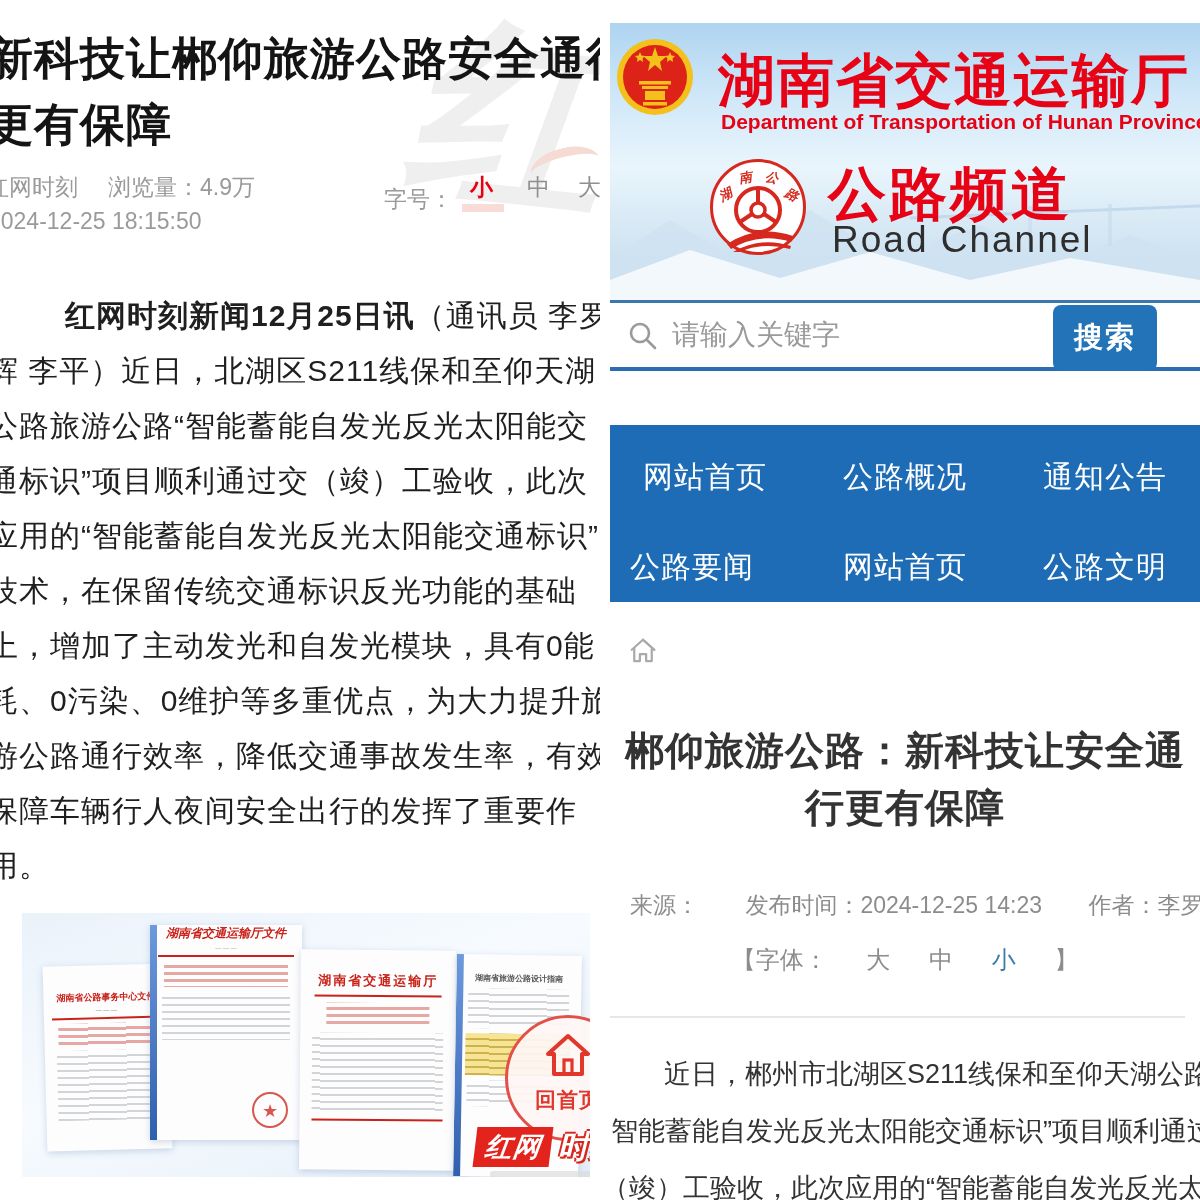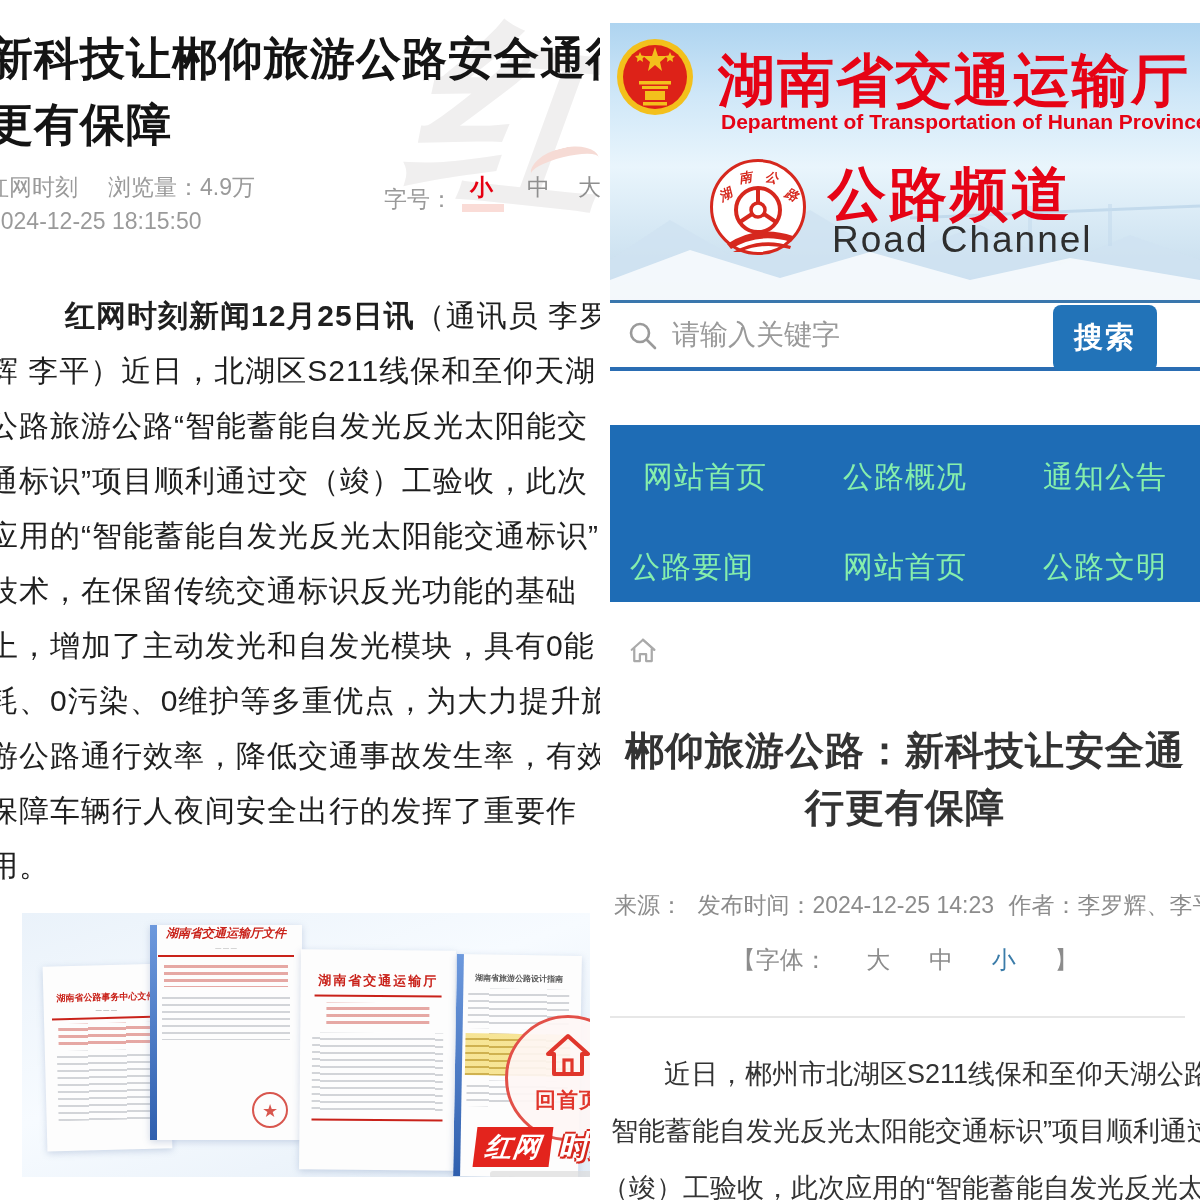--- a/index.html
+++ b/index.html
@@ -80,32 +80,32 @@
     border-bottom:4px solid #2a6db3; }
   .rp-search-input { position:absolute; left:0; top:0; width:443px; height:64px; border:none; outline:none;
     font-size:28px; color:#333; padding-left:62px; font-family:inherit; background:transparent; }
   .rp-search-input::placeholder { color:#9a9a9a; }
   .rp-search-icon { position:absolute; left:16px; top:16px; }
   .rp-search-btn { position:absolute; left:443px; top:2px; width:104px; height:66px; background:#2273b8;
     border:none; border-radius:8px; color:#fff; font-size:29px; font-weight:bold;
     letter-spacing:2px; font-family:inherit; cursor:pointer; }
 
   .rp-nav { position:absolute; left:0; top:425px; width:590px; height:177px; background:#1e6cb5; }
-  .rp-nav-item { position:absolute; width:140px; height:40px; color:#86efac; font-size:30px;
+  .rp-nav-item { position:absolute; width:140px; height:40px; color:#ffffff; font-size:30px;
     white-space:nowrap; letter-spacing:1px; cursor:pointer; }
 
   .rp-crumb { position:absolute; left:0; top:634px; width:590px; height:36px; color:#9b9b9b; font-size:24px; }
   .rp-crumb-icon { position:absolute; left:18px; top:2px; }
   .rp-crumb-text { position:absolute; left:56px; top:4px; white-space:nowrap; }
 
   .rp-title { position:absolute; left:0; top:722px; width:590px; text-align:center;
     font-size:39px; font-weight:bold; color:#333; line-height:57px; letter-spacing:1px; }
   .rp-meta { position:absolute; left:0; top:890px; width:590px; text-align:center; font-size:23px;
     color:#8c8c8c; white-space:nowrap; }
-  .rp-meta span { margin:0 4px; }
+  .rp-meta span { margin:0 20px; }
   .rp-fontrow { position:absolute; left:0; top:944px; width:590px; text-align:center; font-size:24px; color:#8c8c8c; }
   .rp-fontrow span { margin:0 16px; }
   .rp-font-small { color:#3b7ca9; }
   .rp-divider { position:absolute; left:0; top:1016px; width:575px; height:2px; background:#e7e7e7; }
   .rp-body { position:absolute; left:-8px; top:1046px; width:640px; font-size:27px; line-height:57px; color:#333; }
   .rp-body > div { white-space:nowrap; height:57px; }
   .rp-indent { padding-left:62px; }
 </style>
 </head>
 <body>

